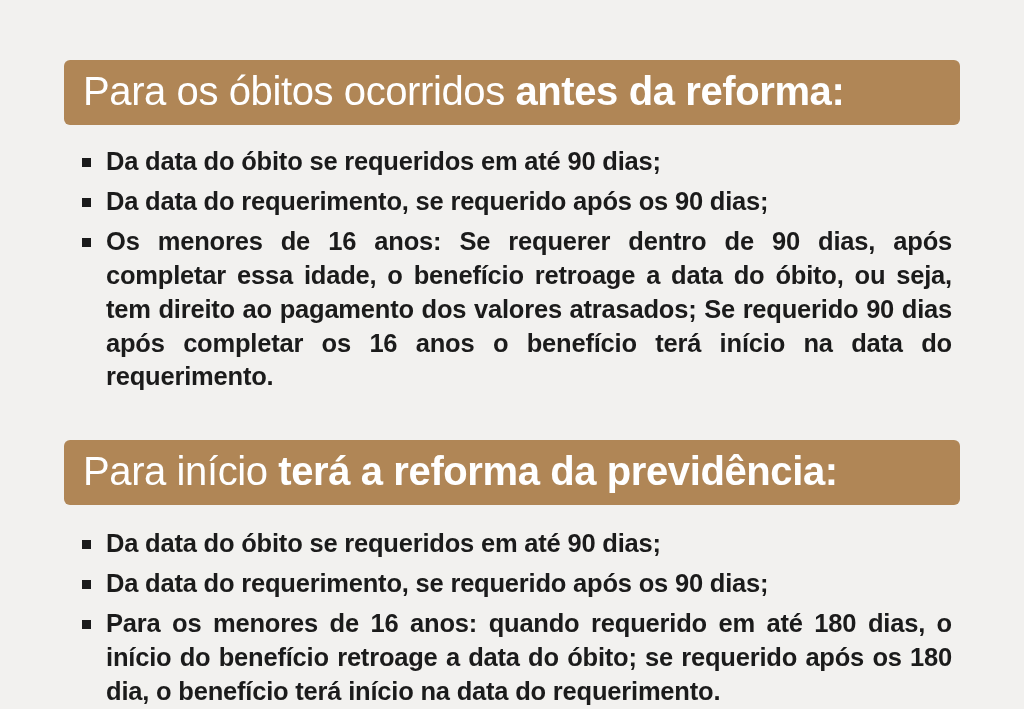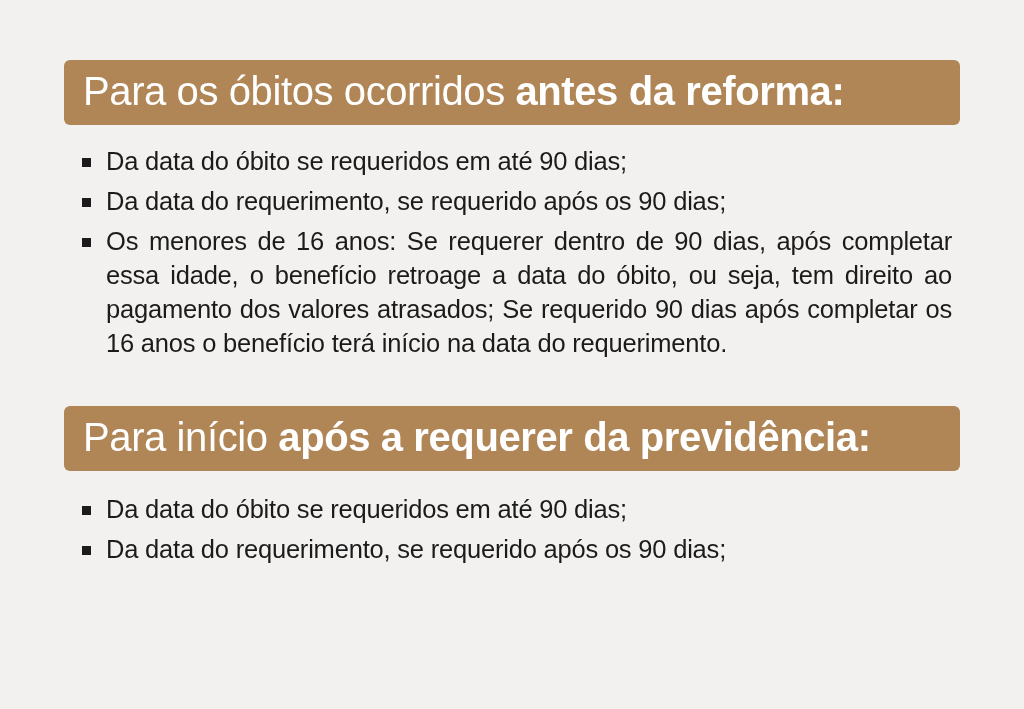--- a/index.html
+++ b/index.html
@@ -41,20 +41,21 @@
   }
   .banner .bold {
     font-weight: 700;
     font-size: 40px;
     letter-spacing: -0.4px;
   }
   ul.bullets {
     list-style: none;
     margin: 20px 0 0 0;
     padding: 0 0 0 12px;
+    font-weight: bold;
   }
   ul.bullets li {
     position: relative;
     padding-left: 30px;
     margin-bottom: 6px;
     font-size: 25.5px;
     line-height: 1.33;
     letter-spacing: -0.2px;
     color: #1b1b1b;
   }
@@ -89,21 +90,22 @@
     </div>
     <ul class="bullets">
       <li>Da data do óbito se requeridos em até 90 dias;</li>
       <li>Da data do requerimento, se requerido após os 90 dias;</li>
       <li class="justified">Os menores de 16 anos: Se requerer dentro de 90 dias, após completar essa idade, o benefício retroage a data do óbito, ou seja, tem direito ao pagamento dos valores atrasados; Se requerido 90 dias após completar os 16 anos o benefício terá início na data do requerimento.</li>
     </ul>
   </div>
 
   <div class="section section-two">
     <div class="banner">
-      <span class="light">Para início </span><span class="bold">após a requerer da previdência:</span>
+      <span class="light">Para início </span><span class="bold">terá a reforma da previdência:</span>
     </div>
     <ul class="bullets">
       <li>Da data do óbito se requeridos em até 90 dias;</li>
       <li>Da data do requerimento, se requerido após os 90 dias;</li>
+      <li class="justified">Para os menores de 16 anos: quando requerido em até 180 dias, o início do benefício retroage a data do óbito; se requerido após os 180 dia, o benefício terá início na data do requerimento.</li>
     </ul>
   </div>
 
 </div>
 
 </body></html>

